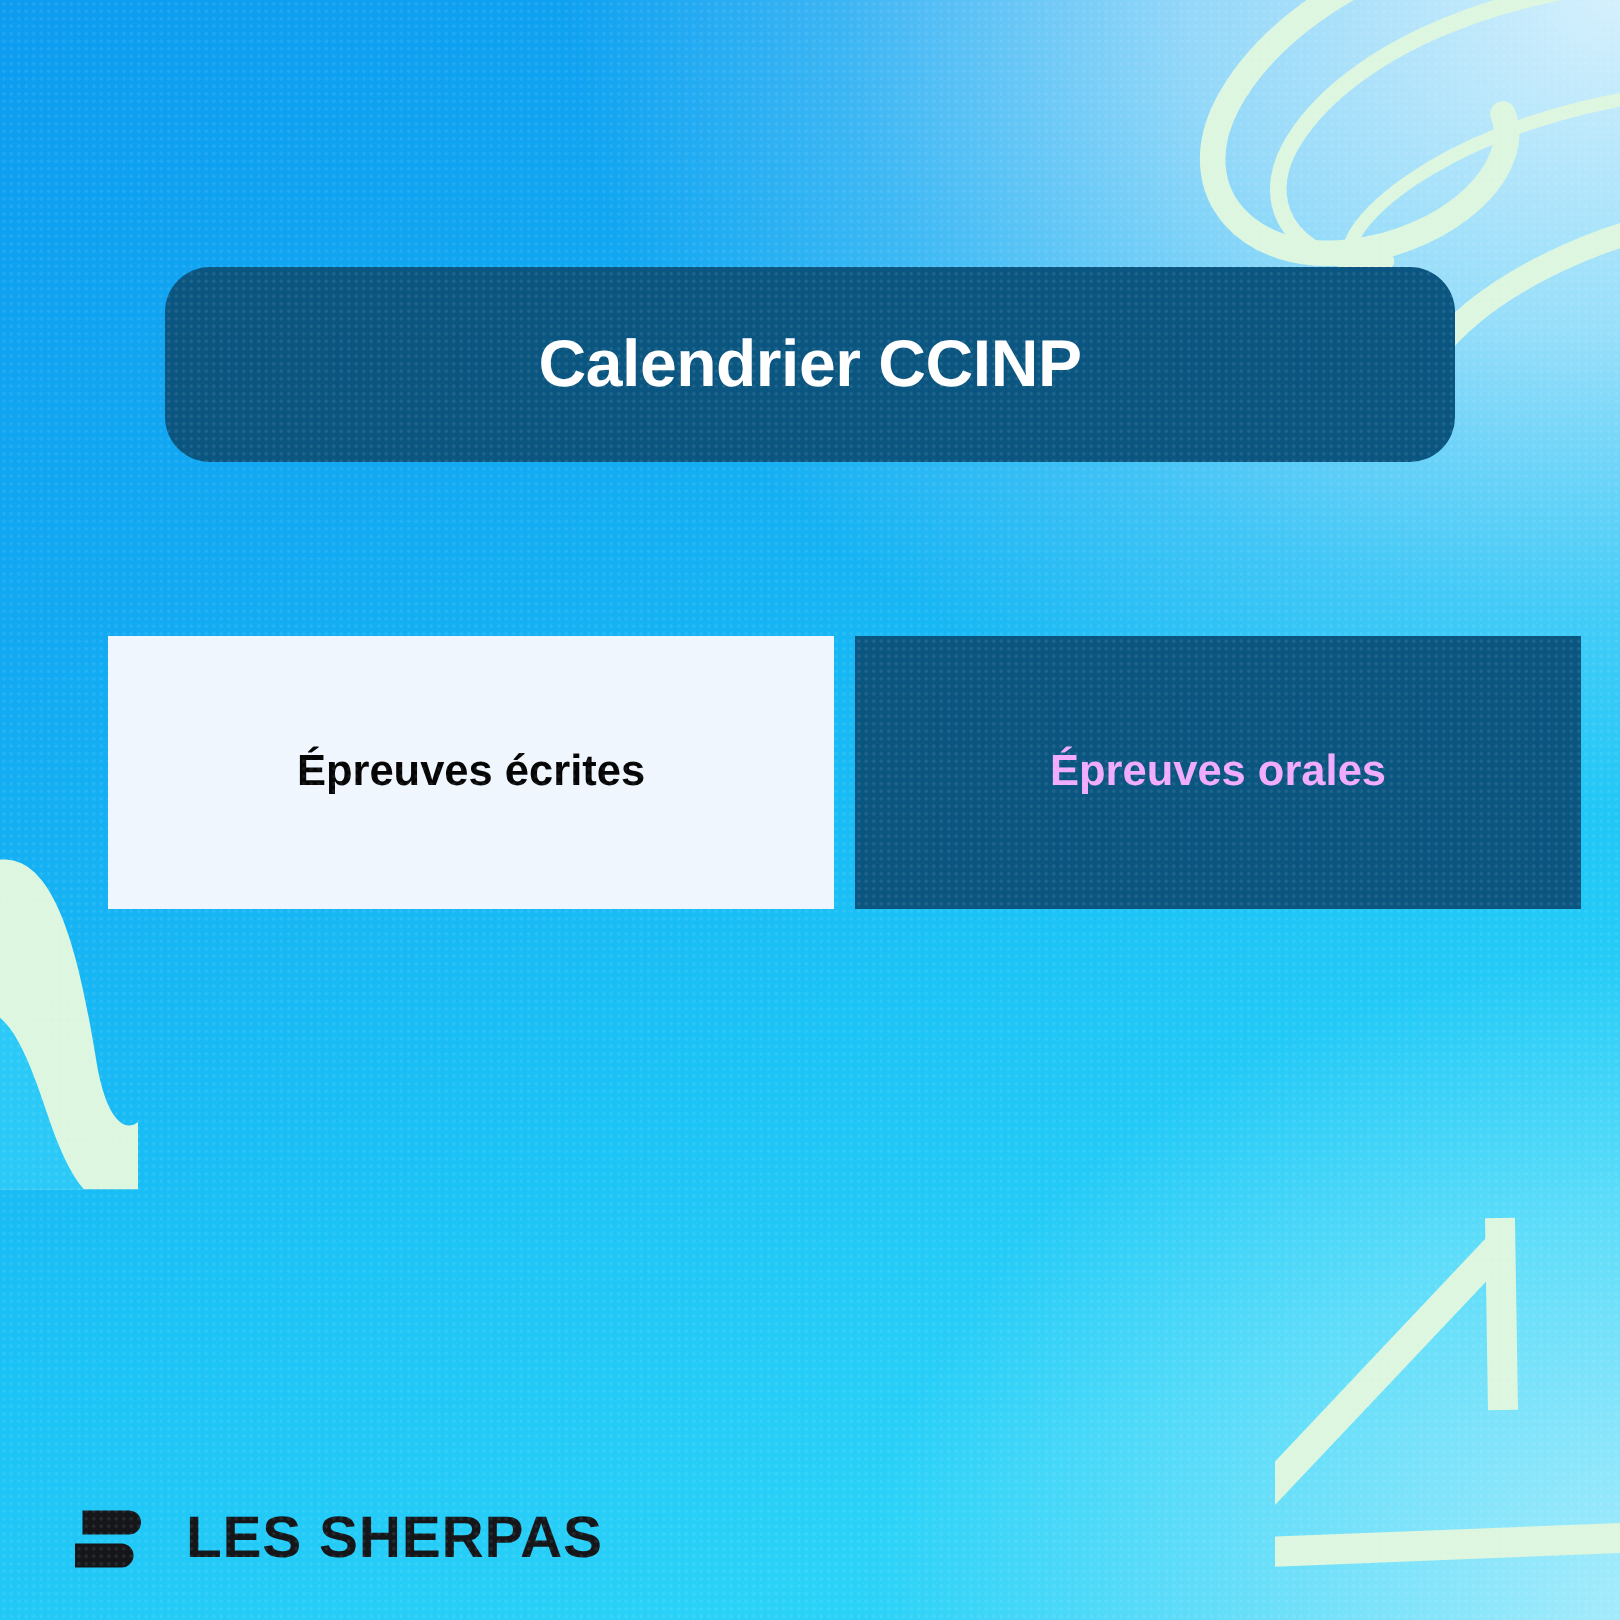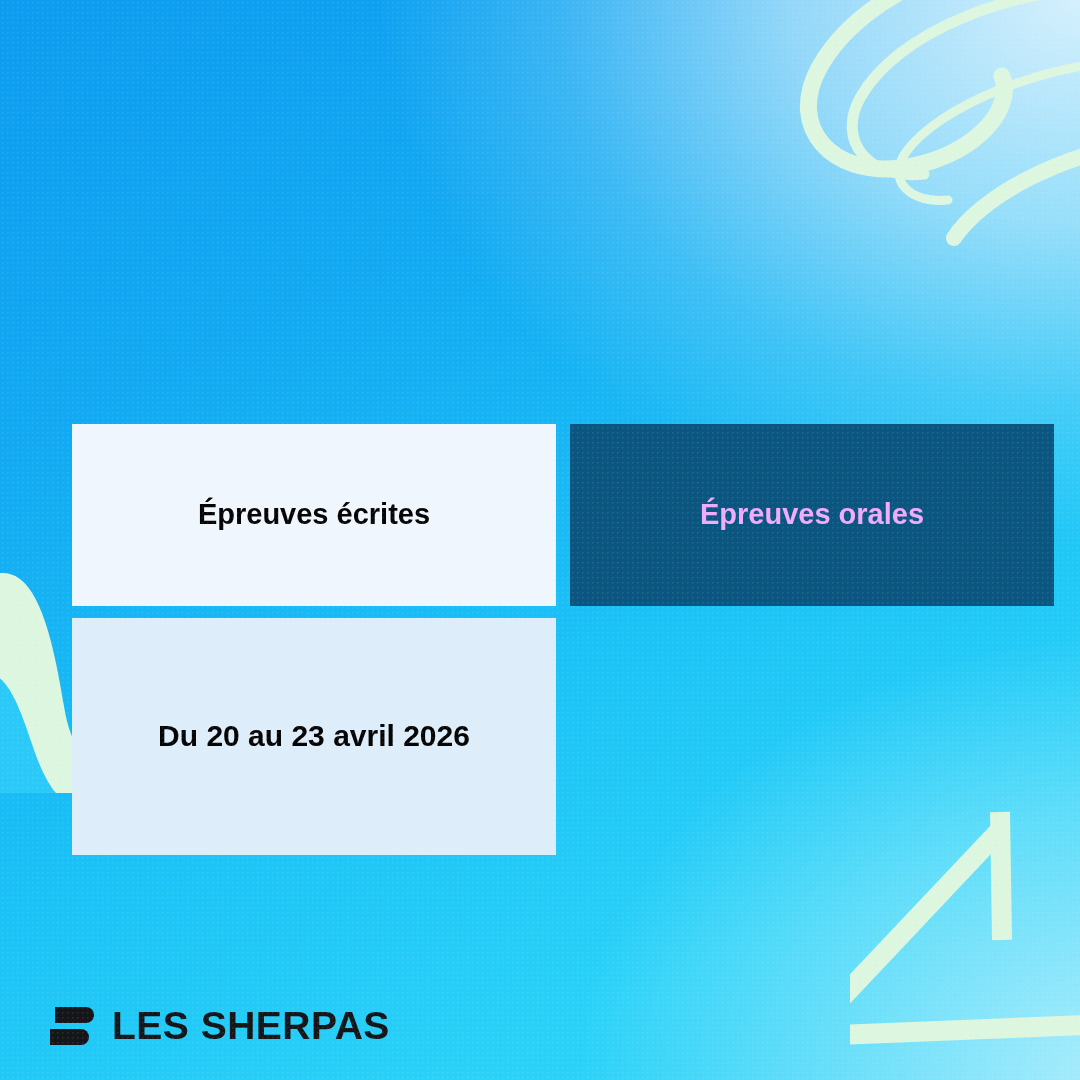--- a/index.html
+++ b/index.html
@@ -88,21 +88,21 @@
   .cell-body   { font-size:30px; }
 
   .cell-light-head { background:#f0f6fd; color:#050505; }
   .cell-light-body { background:#ddedfa; color:#050505; }
   .cell-dark       { background:#0b5680; color:#f0abfc; }
 
   
   .logo {
     position:absolute;
     left:50px; bottom:32px;
-    display:flex; align-items:center; gap:18px;
+    display:flex; align-items:center; gap:30px;
     z-index:4;
   }
   .logo-mark { position:relative; width:44px; height:44px; }
   .logo-bar {
     position:absolute;
     height:16px;
     background:#14161a;
   }
   .logo-bar-top {
     top:3px; left:5px; width:39px;
@@ -141,34 +141,34 @@
   </svg>
 
   <svg class="deco deco-arrow" viewBox="0 0 260 290">
     <g fill="none" stroke="#ddf6e0" stroke-width="20" stroke-linejoin="round">
       <path d="M150 2 L152 130"></path>
       <path d="M150 20 L-20 200"></path>
       <path d="M-40 226 L262 214"></path>
     </g>
   </svg>
 
+  <div class="banner">
+    <h1 class="banner-title">Calendrier CCINP</h1>
+  </div>
 
   <div class="table">
 
     <div class="cell cell-head cell-light-head">
       <span>Épreuves écrites</span>
     </div>
 
     <div class="cell cell-head cell-dark">
       <span>Épreuves orales</span>
     </div>
 
-    <div class="cell cell-body cell-light-body">
-      <span>Du 20 au 23 avril 2026</span>
-    </div>
 
 
   </div>
 
   <div class="logo">
     <div class="logo-mark">
       <span class="logo-bar logo-bar-top"></span>
       <span class="logo-bar logo-bar-bottom"></span>
     </div>
     <span class="logo-text">LES SHERPAS</span>

